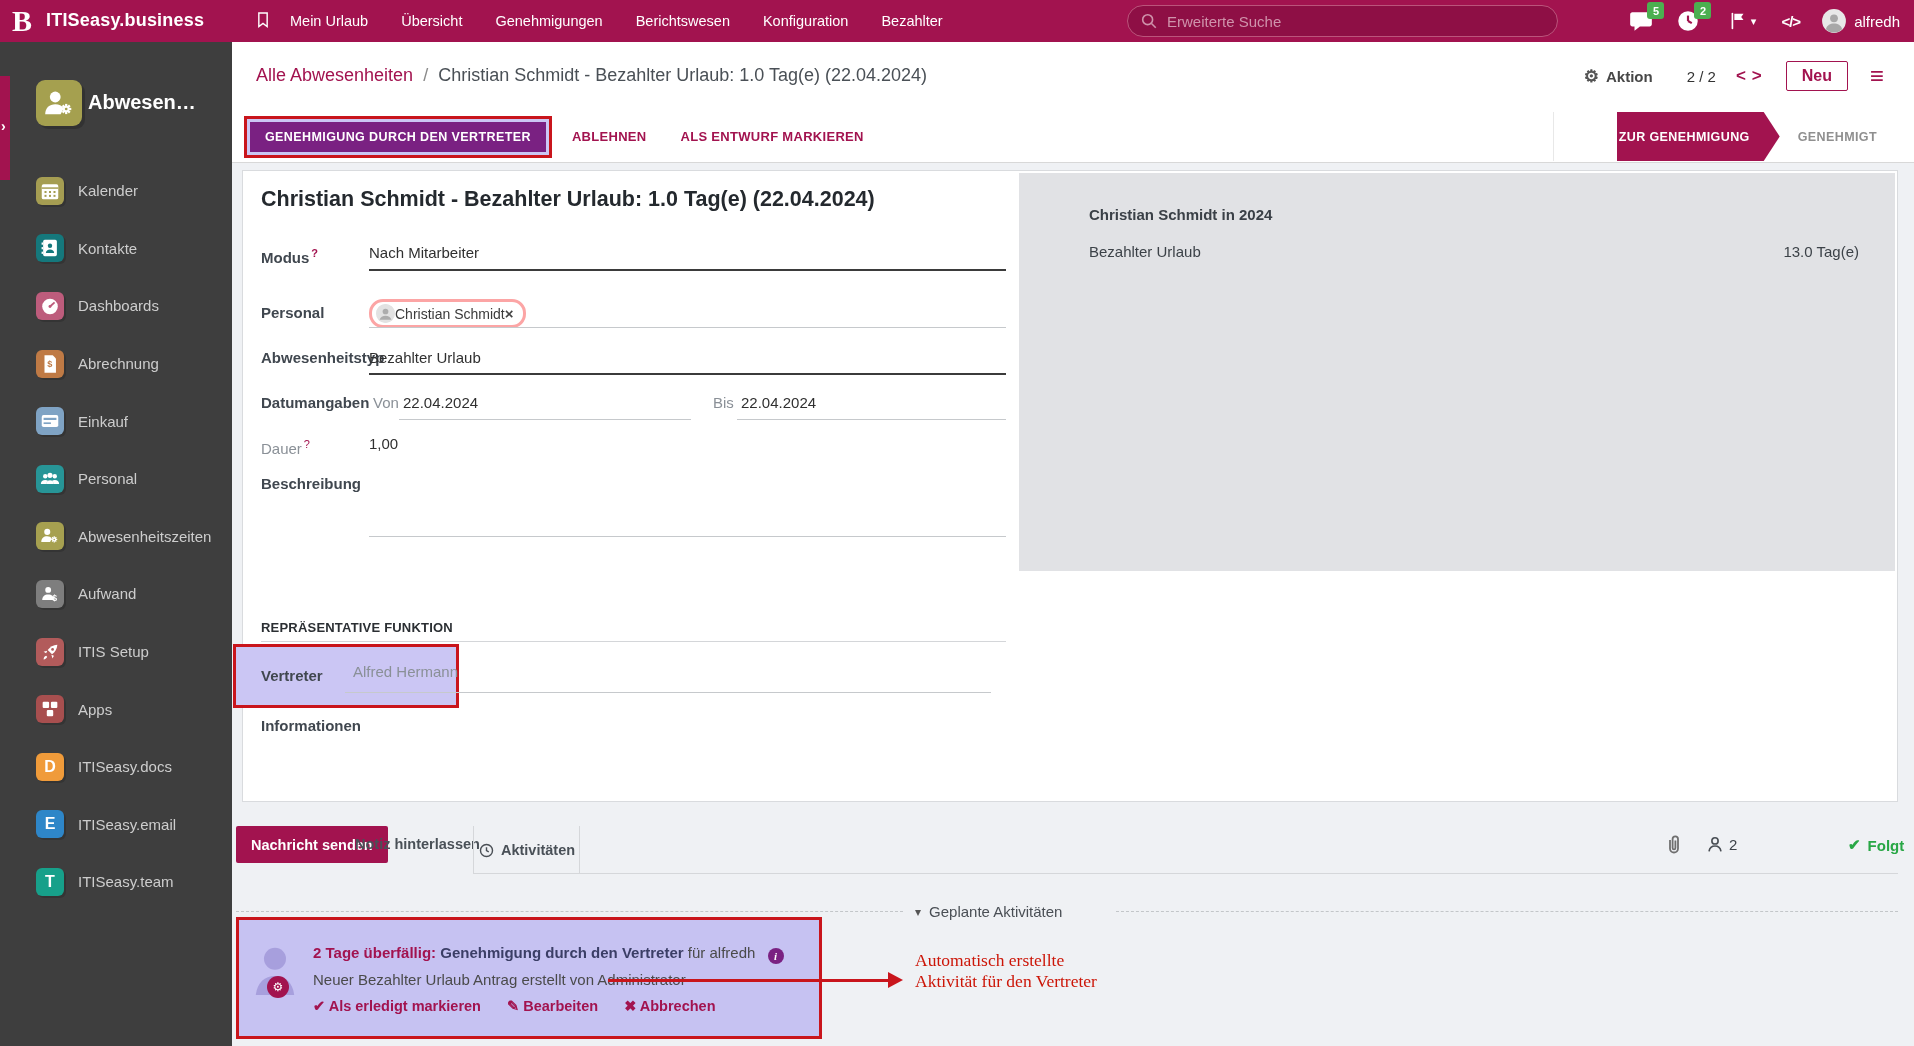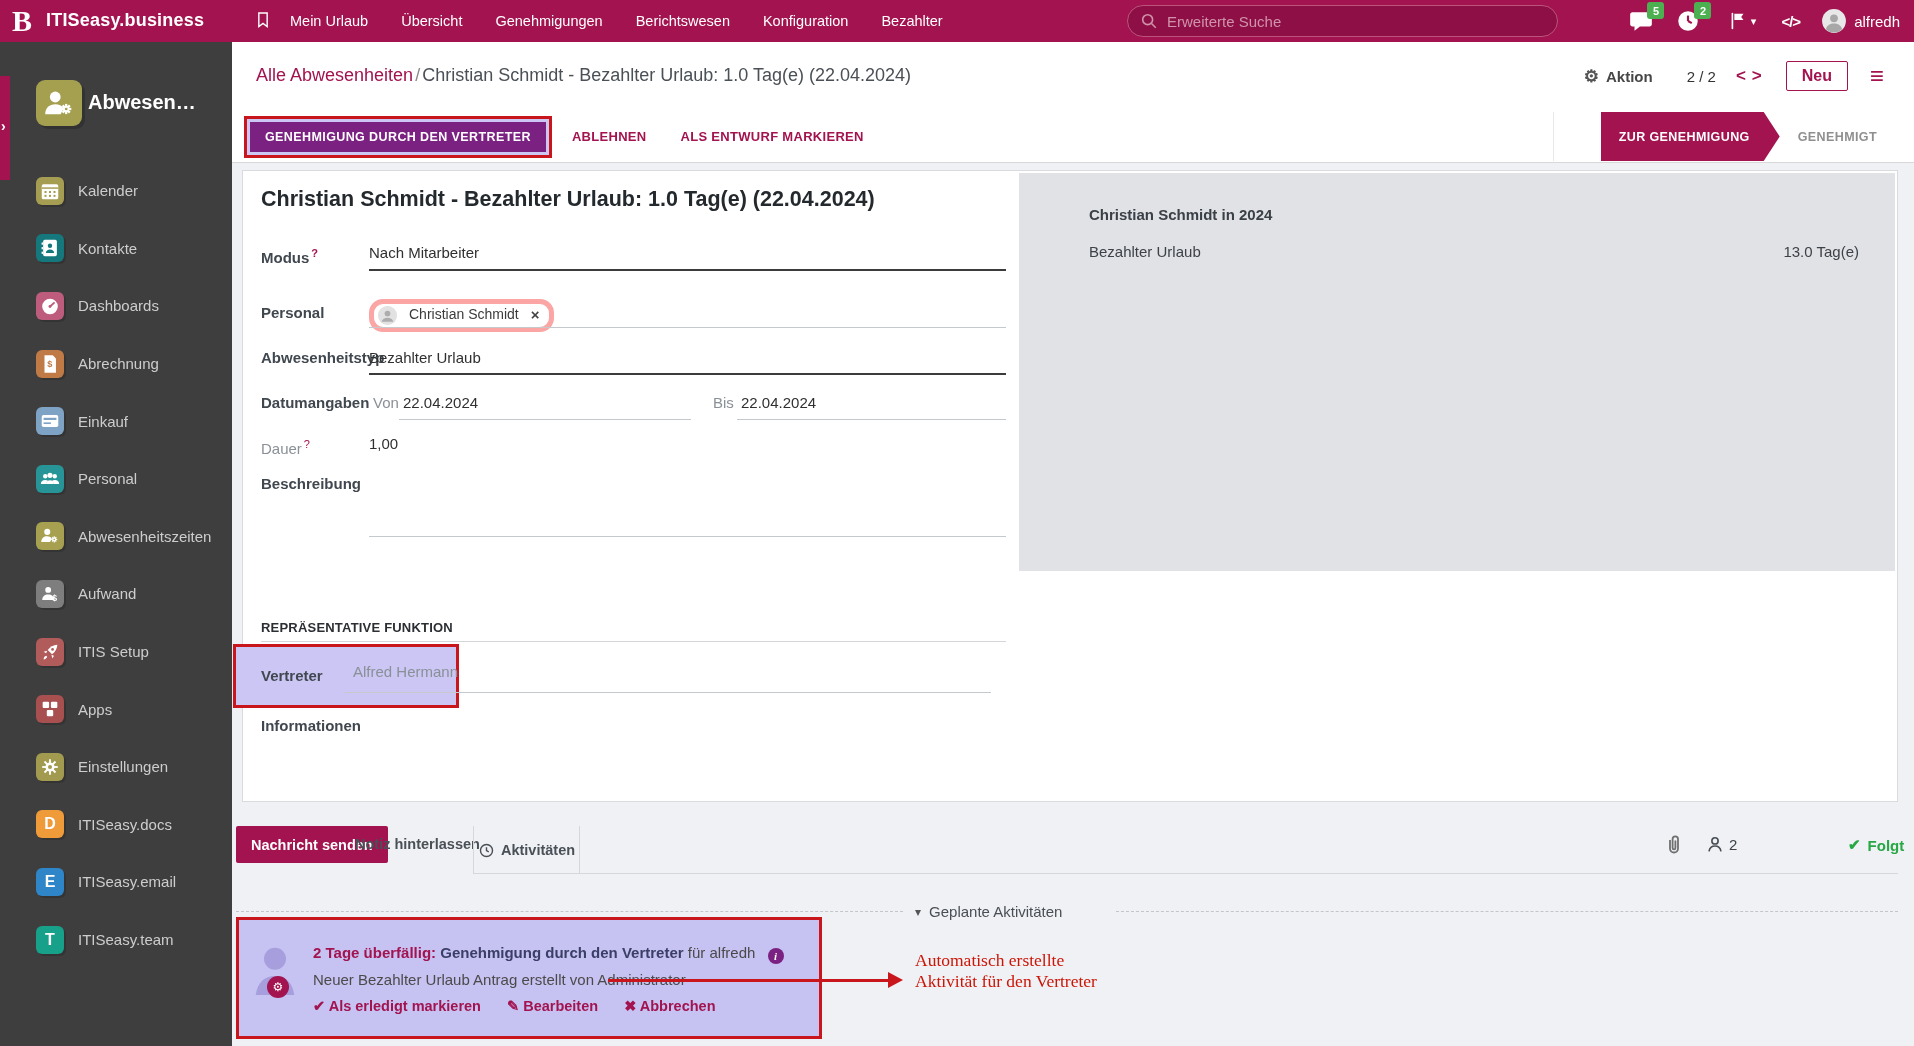--- a/index.html
+++ b/index.html
@@ -34,21 +34,21 @@
   .sb-list { position:absolute; left:0; top:120px; width:232px; }
   .sb-item { display:flex; align-items:center; height:57.6px; padding-left:36px; cursor:pointer; }
   .sb-ico { width:28px; height:28px; border-radius:6px; display:flex; align-items:center; justify-content:center; flex:none; box-shadow:2px 2px 0 rgba(0,0,0,.15); }
   .sb-ico svg { width:22px; height:22px; }
   .sb-letter { font-weight:bold; color:#fff; font-size:16px; }
   .sb-label { margin-left:14px; color:#cdcdcd; font-size:15px; white-space:nowrap; }
 
   
   #main { position:absolute; left:232px; top:42px; width:1682px; height:1004px; }
   .control-panel { position:absolute; left:0; top:0; width:1682px; height:121px; background:#fff; border-bottom:1px solid #d8d8d8; }
-  .breadcrumb { position:absolute; left:24px; top:0; height:66px; display:flex; align-items:center; gap:2px; font-size:18px; }
+  .breadcrumb { position:absolute; left:24px; top:0; height:66px; display:flex; align-items:center; gap:10px; font-size:18px; }
   .bc-parent { color:#a2134f; cursor:pointer; }
   .bc-sep { color:#8a8a8a; }
   .bc-current { color:#4a5056; }
   .cp-right { position:absolute; right:30px; top:14px; height:40px; display:flex; align-items:center; gap:20px; }
   .cp-action { display:flex; align-items:center; gap:7px; color:#474747; font-weight:bold; font-size:15px; cursor:pointer; }
   .cp-gear { font-size:17px; color:#555; }
   .cp-pager { font-size:15px; color:#333; margin-left:14px; }
   .cp-chevrons { display:flex; gap:6px; font-weight:800; font-size:17px; color:#a2134f; }
   .cp-chevrons span { cursor:pointer; }
   .btn-neu { border:1.5px solid #a2134f; background:#fff; color:#a2134f; font-weight:bold; font-size:16px; padding:5px 15px; border-radius:2px; cursor:pointer; margin-left:4px; font-family:"Liberation Sans", sans-serif; }
@@ -56,35 +56,35 @@
 
   .button-row { position:absolute; left:0; top:68px; width:1682px; height:53px; display:flex; align-items:center; }
   .anno-box { margin-left:12px; border:3px solid #c9151c; background:#cbc6f4; padding:3px; }
   .btn-approve { background:#7a2182; color:#fff; border:none; font-weight:bold; font-size:12.5px; letter-spacing:.4px; padding:8px 15px; cursor:pointer; font-family:"Liberation Sans", sans-serif; white-space:nowrap; }
   .btn-flat { background:none; border:none; color:#a2134f; font-weight:bold; font-size:13px; letter-spacing:.3px; cursor:pointer; font-family:"Liberation Sans", sans-serif; white-space:nowrap; }
   .btn-refuse { margin-left:20px; }
   .btn-draft { margin-left:34px; }
   .sb-vsep { position:absolute; left:1321px; top:2px; width:1px; height:49px; background:#e8e8e8; }
   .statusbar { position:absolute; right:19px; top:2px; height:49px; display:flex; align-items:stretch; }
   .step { display:flex; align-items:center; font-size:12.5px; font-weight:bold; letter-spacing:.4px; white-space:nowrap; }
-  .step.active { background:#a2134f; color:#fff; padding:0 30px 0 18px; clip-path:polygon(0 0, calc(100% - 16px) 0, 100% 50%, calc(100% - 16px) 100%, 0 100%); }
+  .step.active { background:#a2134f; color:#fff; padding:0 30px 0 2px; clip-path:polygon(0 0, calc(100% - 16px) 0, 100% 50%, calc(100% - 16px) 100%, 0 100%); }
   .step.inactive { color:#8f8f8f; padding:0 18px; }
 
   
   .content { position:absolute; left:0; top:121px; width:1682px; height:883px; background:#eff1f4; }
   .card { position:absolute; left:10px; top:7px; width:1656px; height:632px; background:#fff; border:1px solid #d9dbde; }
   .card-title { position:absolute; left:18px; top:16px; font-size:21.5px; font-weight:bold; color:#24292e; }
   .fld-label { position:absolute; left:18px; width:110px; font-size:15px; font-weight:bold; color:#40474f; line-height:20px; }
   .fld-label.muted { color:#8a9097; font-weight:normal; }
   .help { color:#a2134f; font-size:11px; vertical-align:super; margin-left:2px; cursor:pointer; }
   .fld-value { position:absolute; left:126px; font-size:15px; color:#303030; line-height:20px; }
   .fld-muted { color:#8a9097; }
   .uline { position:absolute; height:0; border-bottom:2px solid #3b3b3b; }
   .uline.gray { border-bottom:1px solid #c6c9cc; }
-  .tag-pill { position:absolute; left:126px; display:flex; gap:12px; border:5px solid #fca5a5; border-radius:14px; padding:2px 10px 2px 4px; background:#fff; cursor:pointer; }
+  .tag-pill { position:absolute; left:126px; display:flex; align-items:center; gap:0; border:3px solid #fca5a5; border-radius:14px; padding:2px 10px 2px 4px; background:#fff; cursor:pointer; }
   .tag-avatar { width:19px; height:19px; border-radius:50%; overflow:hidden; background:#e4e4e4; }
   .tag-text { font-size:14px; color:#3b3b3b; }
   .tag-x { font-size:15px; font-weight:bold; color:#444; cursor:pointer; }
   .sec-title { position:absolute; left:18px; font-size:13px; font-weight:bold; letter-spacing:.2px; color:#2b2f33; }
   .sec-hr { position:absolute; left:18px; width:745px; border-bottom:1px solid #d4d6d9; }
   .vert-box { position:absolute; left:-10px; top:473px; width:226px; height:64px; background:#cbc6f4; border:3px solid #c9151c; }
   .gray-panel { position:absolute; right:2px; top:2px; width:876px; height:398px; background:#e1e2e5; }
   .gp-title { position:absolute; left:70px; top:33px; font-size:15px; font-weight:bold; color:#3a4047; }
   .gp-row { position:absolute; left:70px; right:36px; top:70px; display:flex; justify-content:space-between; font-size:15px; color:#3c4248; }
 
@@ -320,35 +320,20 @@
         <span class="sb-ico" style="background-color: rgb(168, 79, 79); color: rgb(168, 79, 79);">
           <svg viewBox="0 0 24 24" fill="#fff">
               <rect x="4" y="4" width="7" height="7" rx="1.2"></rect>
               <rect x="13" y="4" width="7" height="7" rx="1.2"></rect>
               <rect x="8.5" y="13" width="7" height="7" rx="1.2"></rect>
             </svg>
         </span>
         <span class="sb-label">Apps</span>
       </div>
       <div class="sb-item">
-        <span class="sb-ico" style="background-color: rgb(162, 154, 78); color: rgb(162, 154, 78);">
-          <svg viewBox="0 0 24 24">
-              <g stroke="#fff" stroke-width="2">
-                <line x1="12" y1="3.5" x2="12" y2="20.5"></line>
-                <line x1="3.5" y1="12" x2="20.5" y2="12"></line>
-                <line x1="6" y1="6" x2="18" y2="18"></line>
-                <line x1="18" y1="6" x2="6" y2="18"></line>
-              </g>
-              <circle cx="12" cy="12" r="5" fill="#fff"></circle>
-              <circle cx="12" cy="12" r="2.2" fill="currentColor"></circle>
-            </svg>
-        </span>
-        <span class="sb-label">Einstellungen</span>
-      </div>
-      <div class="sb-item">
         <span class="sb-ico" style="background-color: rgb(240, 155, 58);">
           <span class="sb-letter">D</span>
         </span>
         <span class="sb-label">ITISeasy.docs</span>
       </div>
       <div class="sb-item">
         <span class="sb-ico" style="background-color: rgb(46, 134, 200);">
           <span class="sb-letter">E</span>
         </span>
         <span class="sb-label">ITISeasy.email</span>

